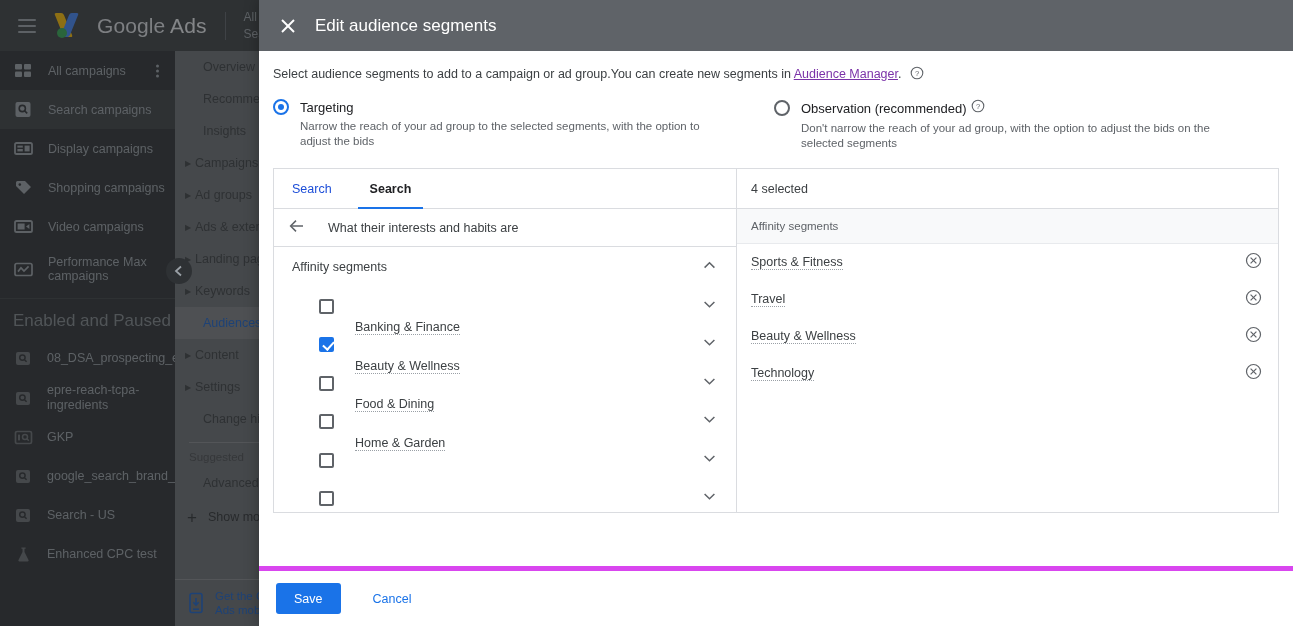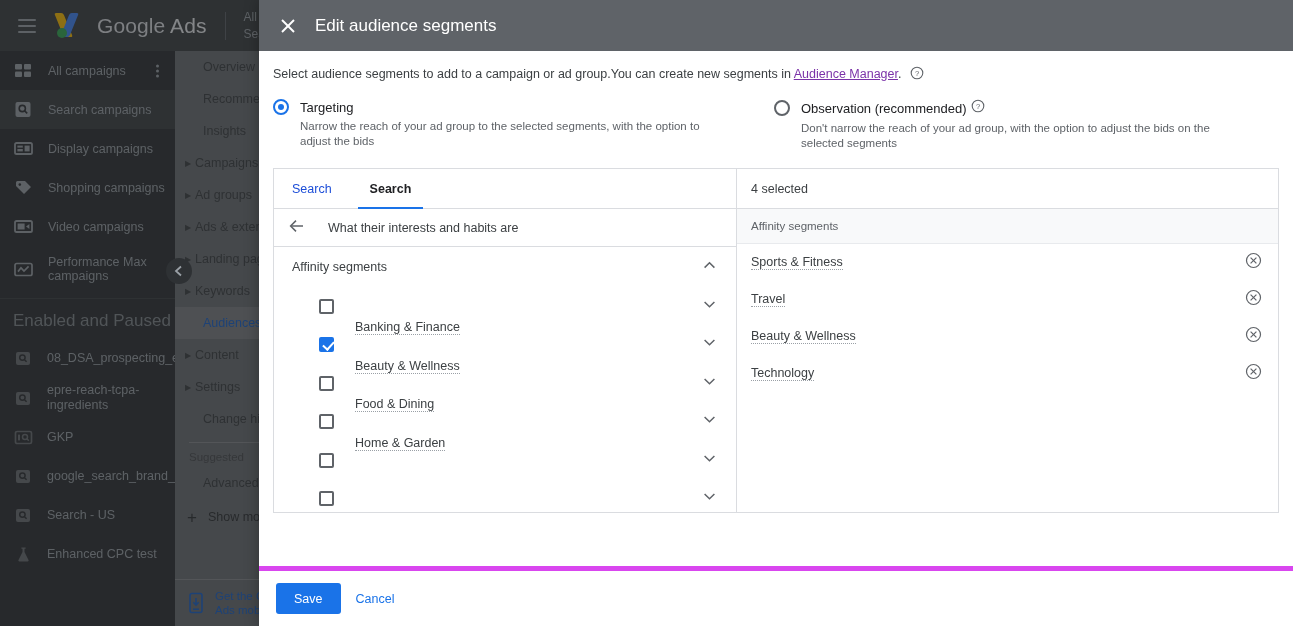--- a/index.html
+++ b/index.html
@@ -203,21 +203,21 @@
   .modal-foot {
     height: 60px; border-top: 5px solid #d946ef; display: flex; align-items: center;
     padding-left: 17px; flex: 0 0 60px;
   }
   .btn-save {
     background: #1a73e8; color: #fff; font-size: 12.5px; border: none;
     height: 31px; padding: 0 18px; border-radius: 3px; font-family: inherit;
   }
   .btn-cancel {
     background: none; color: #1a73e8; font-size: 12.5px; border: none;
-    margin-left: 15px; font-family: inherit;
+    margin-left: 32px; font-family: inherit;
   }
 </style>
 </head>
 <body>
 
 <div id="root">
 
   <div class="app-bg">
 
     <div class="topbar">

